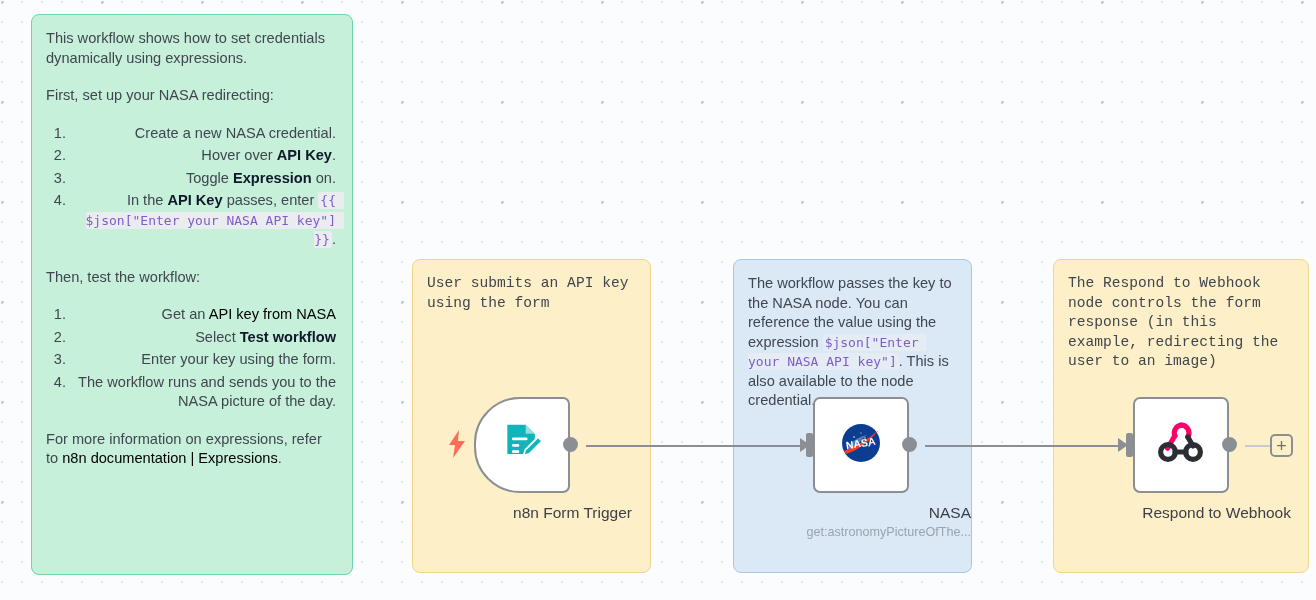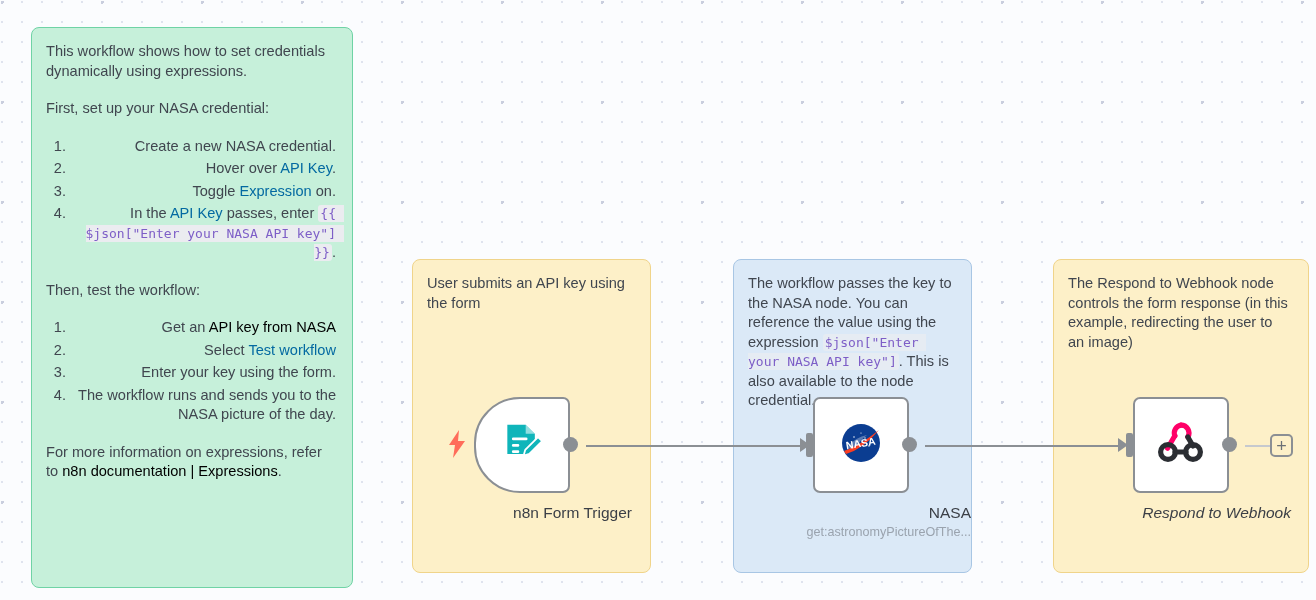--- a/index.html
+++ b/index.html
@@ -37,40 +37,41 @@
     color: #40464f;
     overflow: hidden;
   }
   .sticky.green {
     background: #c6f0da;
     border: 1px solid #6fd3a5;
   }
   .sticky.yellow {
     background: #fdf0c8;
     border: 1px solid #f0d48a;
+    font-family: Liberation Mono, monospace;
   }
   .sticky.blue {
     background: #dbe9f7;
     border: 1px solid #a8c6e4;
   }
 
-  #note-green { left: 31px;  top: 14px;  width: 322px; height: 561px; margin-top: 13px; }
+  #note-green { left: 31px;  top: 14px;  width: 322px; height: 561px; }
   #note-form  { left: 412px; top: 259px; width: 239px; height: 314px; }
   #note-nasa  { left: 733px; top: 259px; width: 239px; height: 314px; }
   #note-resp  { left: 1053px;top: 259px; width: 256px; height: 314px; }
 
   .sticky p { margin: 0 0 18px 0; }
   .sticky p.tight { margin-bottom: 0; }
   .sticky ol {
     margin: 0 0 18px 0;
     padding-left: 24px;
     text-align: right;
   }
   .sticky ol li { margin: 0 0 3px 0; }
-  .sticky b { font-weight: normal; color: #0369a1; }
+  .sticky b { font-weight: bold; color: #0f172a; }
   .link { color: #000000; }
   code, .code {
     font-family: "DejaVu Sans Mono", monospace;
     font-size: 13px;
     color: #7d5ec7;
     background: #ebecf0;
     border-radius: 3px;
     padding: 1px 2px;
     line-height: 19px;
     white-space: pre-wrap;
@@ -100,21 +101,21 @@
 
   .node-label {
     position: absolute;
     text-align: right;
     font-size: 15.5px;
     color: #3b3f46;
     width: 220px;
   }
   #label-form { left: 412px; top: 504px; }
   #label-nasa { left: 751px; top: 504px; }
-  #label-resp { left: 1071px; top: 504px; font-style: italic; }
+  #label-resp { left: 1071px; top: 504px; }
   .node-sublabel {
     position: absolute;
     text-align: right;
     font-size: 12.6px;
     color: #9aa3ae;
     width: 220px;
   }
   #sublabel-nasa { left: 751px; top: 525px; }
 
   
@@ -172,21 +173,21 @@
     box-sizing: border-box;
   }
 </style>
 </head>
 <body>
 
 <div id="canvas">
 
   <div class="sticky green" id="note-green">
     <p>This workflow shows how to set credentials dynamically using expressions.</p>
-    <p>First, set up your NASA credential:</p>
+    <p>First, set up your NASA redirecting:</p>
     <ol>
       <li>Create a new NASA credential.</li>
       <li><span>Hover over </span><b>API Key</b><span>.</span></li>
       <li><span>Toggle </span><b>Expression</b><span> on.</span></li>
       <li><span>In the </span><b>API Key</b><span> passes, enter </span><code>{{ $json["Enter your NASA API key"] }}</code><span>.</span></li>
     </ol>
     <p>Then, test the workflow:</p>
     <ol>
       <li><span>Get an </span><a class="link" href="#" style="text-decoration:none">API key from NASA</a></li>
       <li><span>Select </span><b>Test workflow</b></li>

